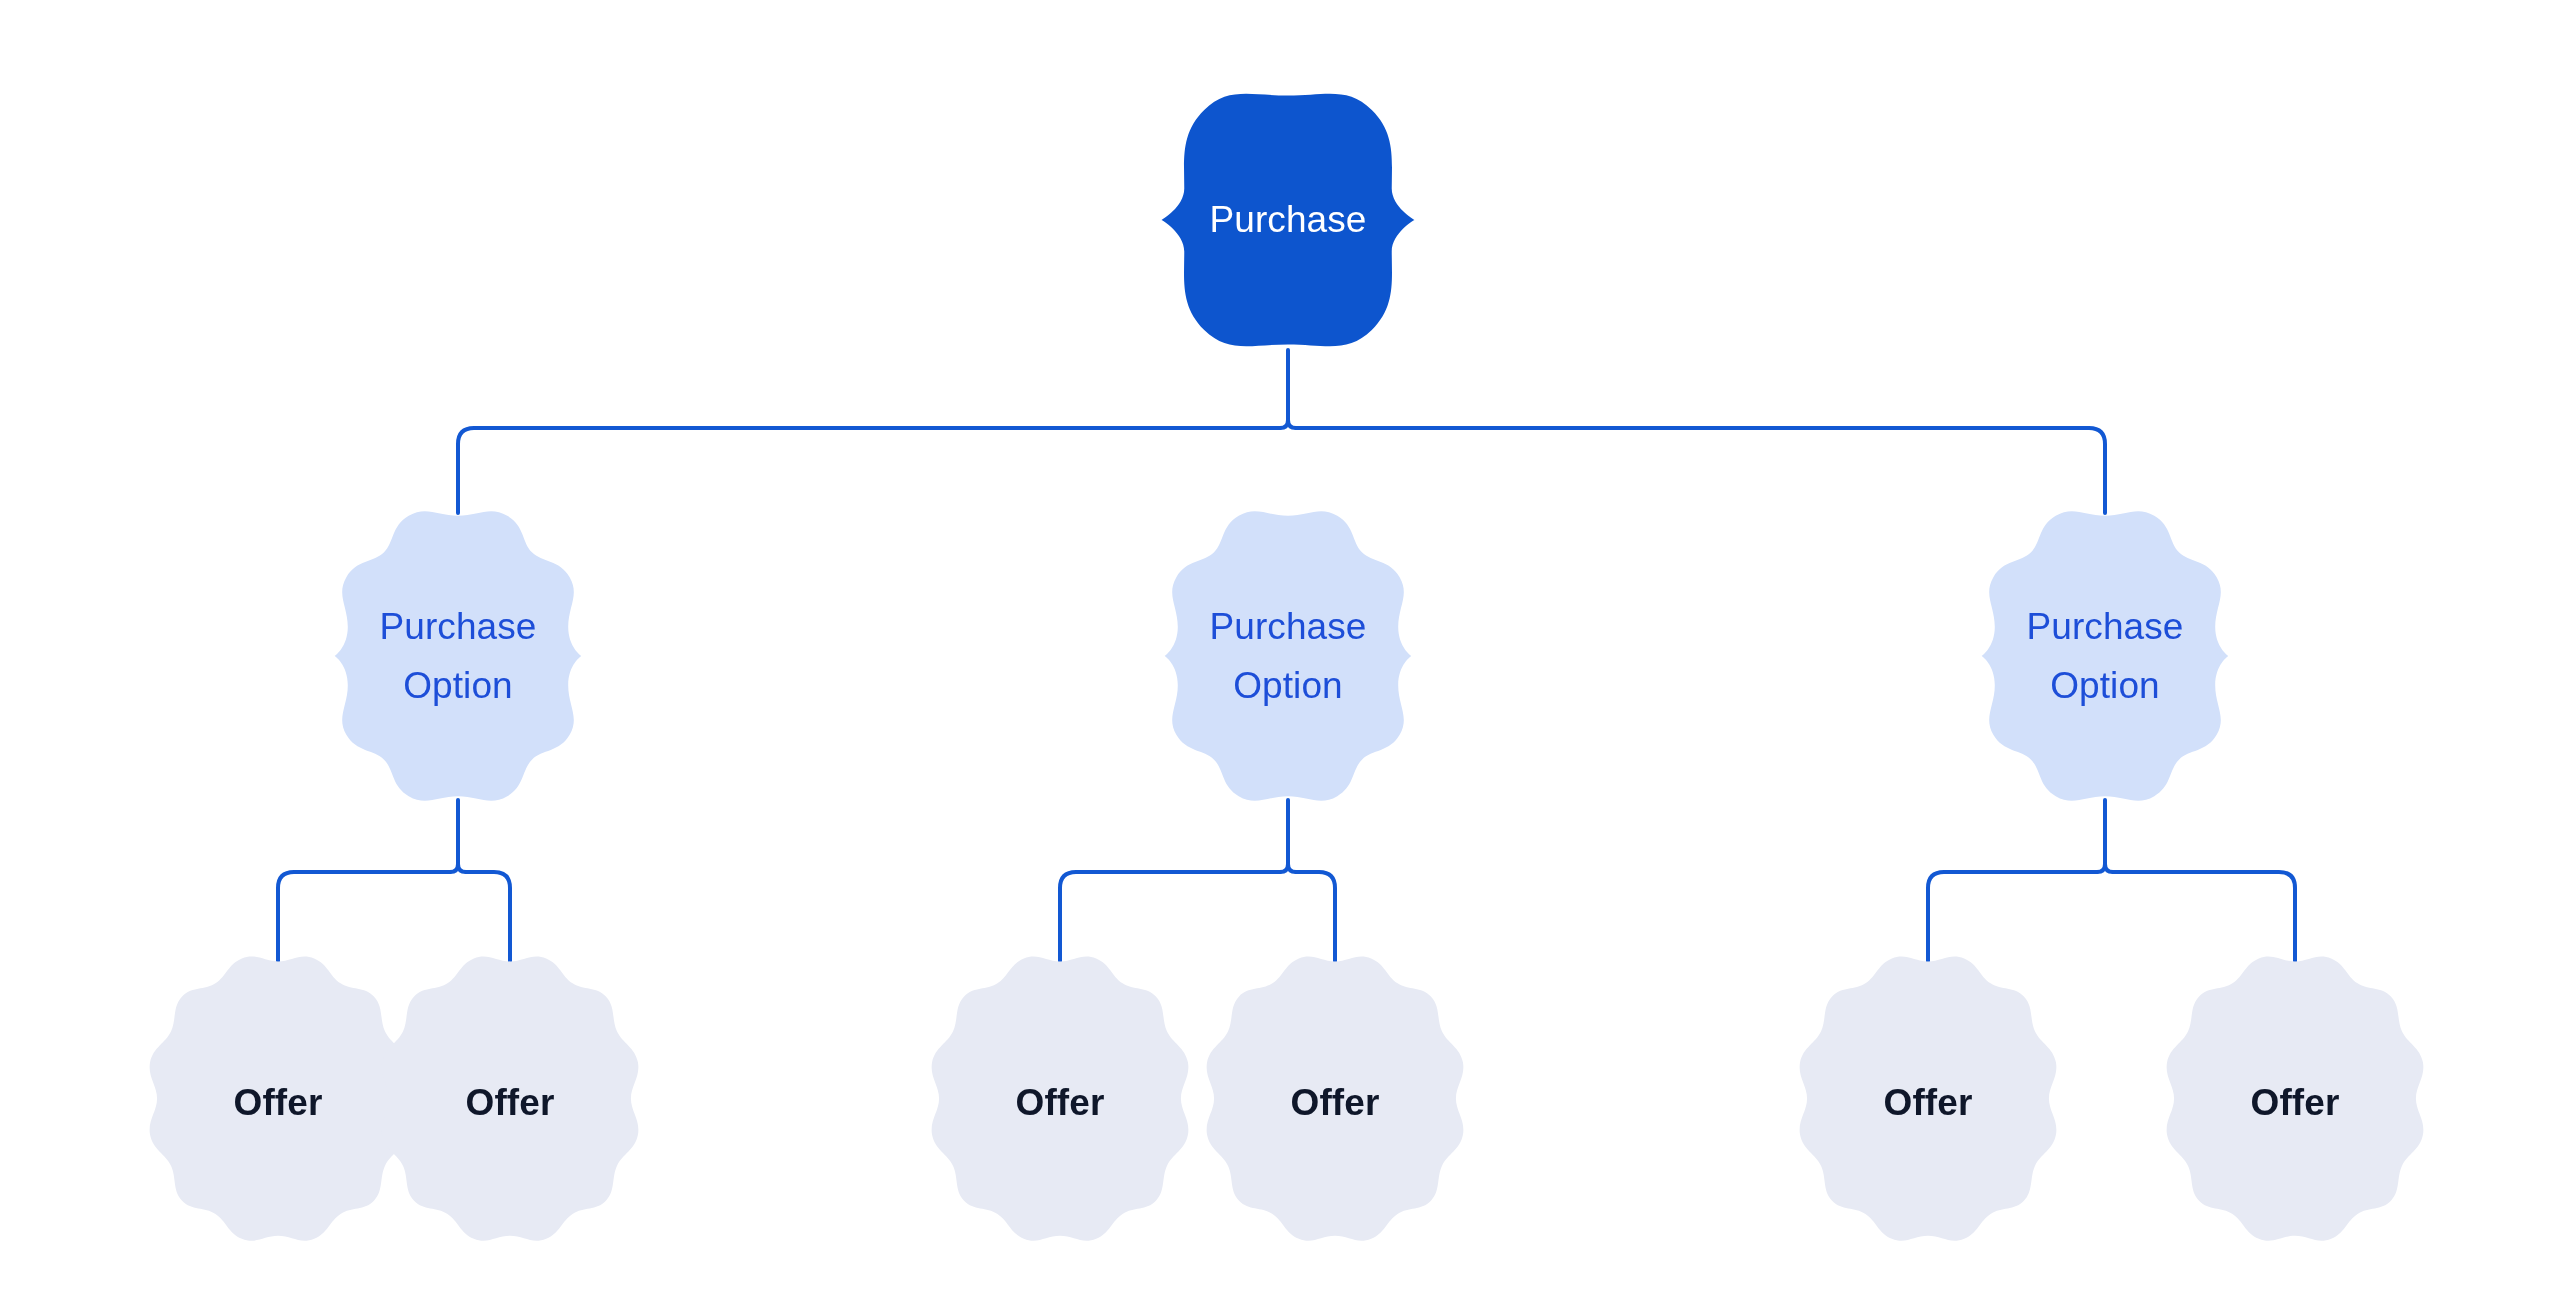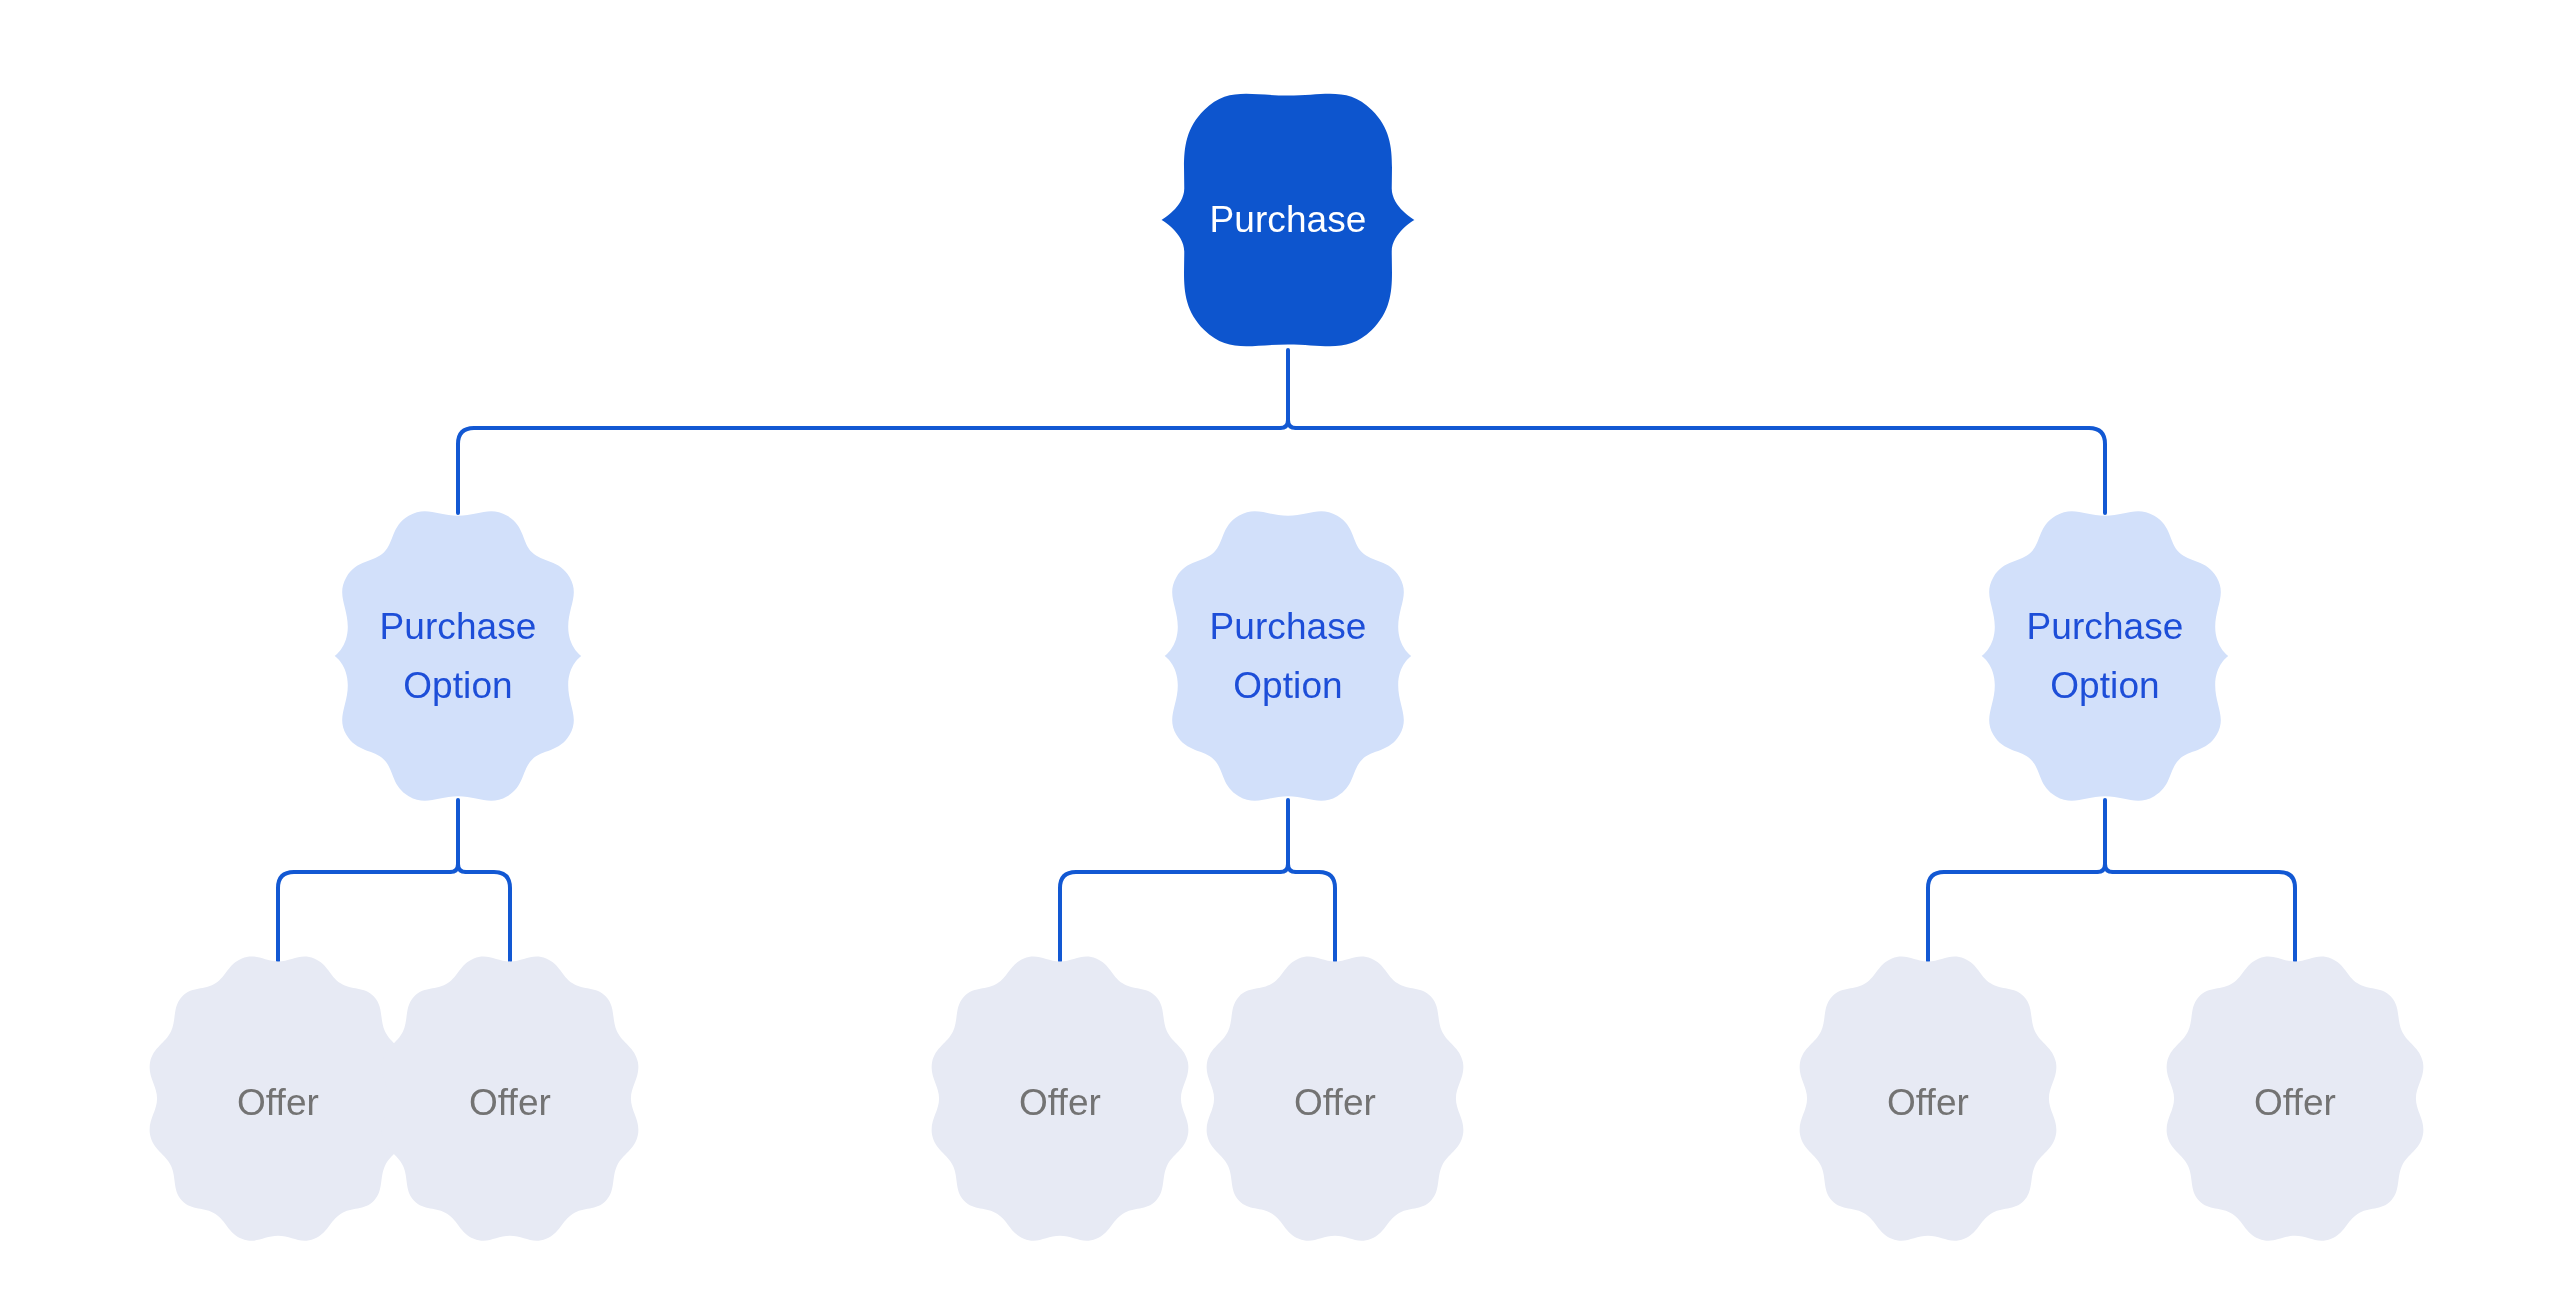--- a/index.html
+++ b/index.html
@@ -101,24 +101,24 @@
   #node-po-2 { left: 1143px; }
   #node-po-3 { left: 1960px; }
 
   
   .node-leaf {
     width: 278px;
     height: 292px;
     top: 957px;
   }
   .node-leaf .node-label {
-    color: #737373;
+    color: #0f172a;
     font-size: 37px;
     line-height: 46px;
-    font-weight: 400;
+    font-weight: 700;
     letter-spacing: 0.1px;
   }
   #node-offer-1 { left: 139px; }
   #node-offer-2 { left: 371px; }
   #node-offer-3 { left: 921px; }
   #node-offer-4 { left: 1196px; }
   #node-offer-5 { left: 1789px; }
   #node-offer-6 { left: 2156px; }
 </style>
 </head>

